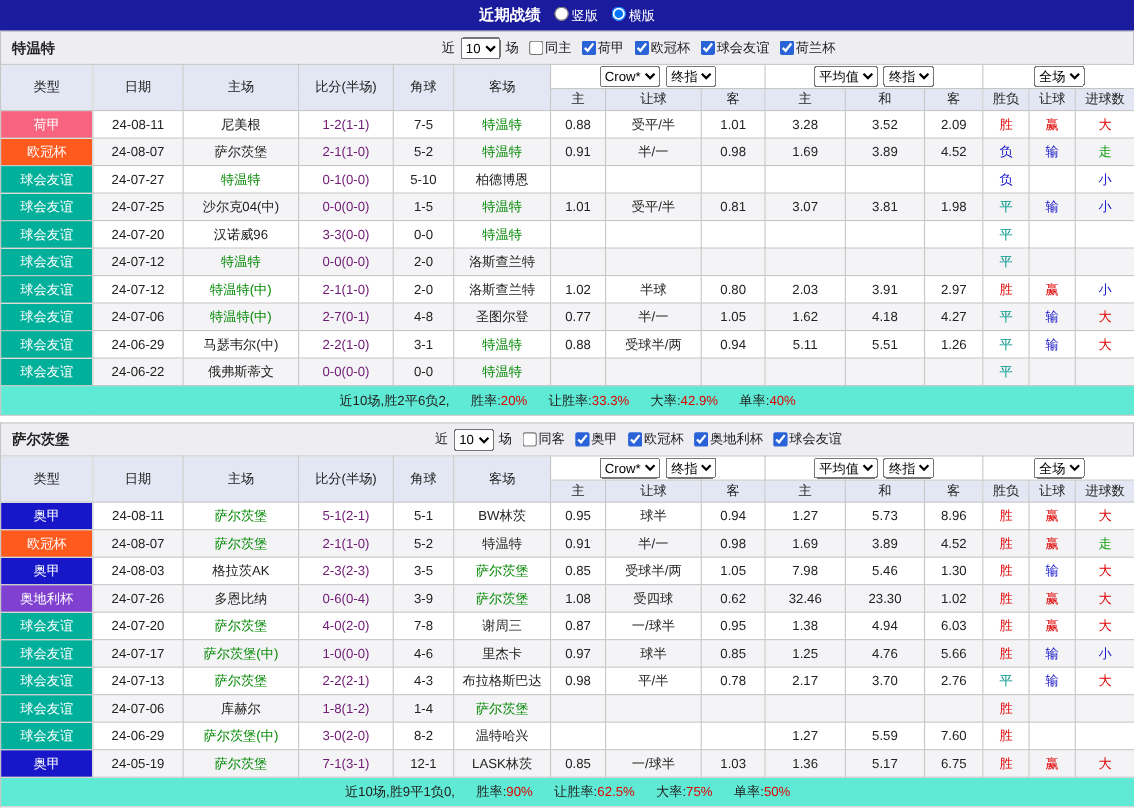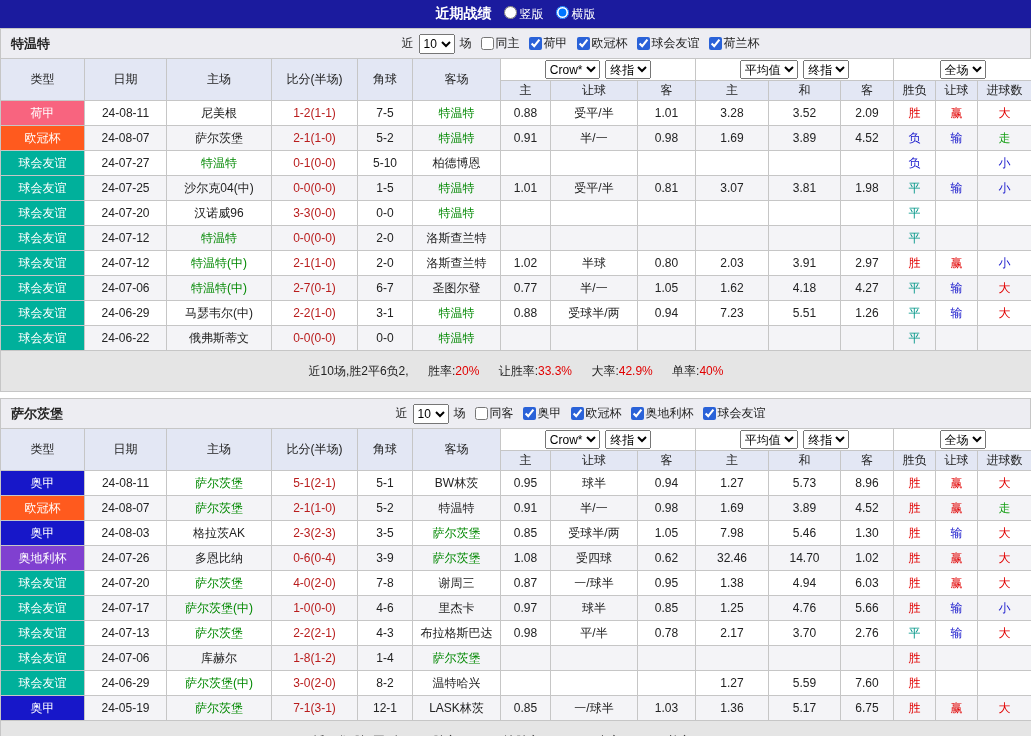--- a/index.html
+++ b/index.html
@@ -18,23 +18,23 @@
   .chk input{margin:0;width:13px;height:13px;accent-color:#2a62d8}
   table{border-collapse:collapse;width:1031px;table-layout:fixed}
   th,td{border:1px solid #c6c6c6;text-align:center;font-size:12px;font-weight:normal;height:25px;padding:0 1px;white-space:nowrap;overflow:hidden}
   .selrow th{height:22px}
   .hd{background:#e3e7f4}
   .selcell{background:#fff}
   .selcell select{font-size:12px;height:19px;margin:0 1px}
   .subrow th{height:20px}
   tbody tr.alt td{background:#f4f4f7}
   .league-td{color:#fff}
-  .score-td{color:#b91c1c}
+  .score-td{color:#701a75}
   .team-td.focus{color:#008800}
-  .summary-row td{height:41px;background:#e5e5e5}
+  .summary-row td{height:27px;background:#5eead4}
   .stat{margin-left:16px}
   .stat .val{color:#e10000}
   .bottombar{height:8px;background:#1b1b9e;margin-top:2px}
 </style>
 </head>
 <body>
 
 <div class="topbar">
   <span class="topbar-title">近期战绩</span>
   <label class="radio">
@@ -244,21 +244,21 @@
   <td>2.97</td>
   <td class="res-td" style="color: rgb(225, 0, 0);">胜</td>
   <td class="res-td" style="color: rgb(225, 0, 0);">赢</td>
   <td class="res-td" style="color: rgb(21, 21, 204);">小</td>
 </tr>
         <tr class="match-row alt">
   <td class="league-td" style="background: rgb(0, 176, 155);">球会友谊</td>
   <td>24-07-06</td>
   <td class="team-td focus">特温特(中)</td>
   <td class="score-td">2-7(0-1)</td>
-  <td>6-7</td>
+  <td>4-8</td>
   <td class="team-td">圣图尔登</td>
   <td>0.77</td>
   <td>半/一</td>
   <td>1.05</td>
   <td>1.62</td>
   <td>4.18</td>
   <td>4.27</td>
   <td class="res-td" style="color: rgb(0, 150, 136);">平</td>
   <td class="res-td" style="color: rgb(21, 21, 204);">输</td>
   <td class="res-td" style="color: rgb(225, 0, 0);">大</td>
@@ -266,21 +266,21 @@
         <tr class="match-row">
   <td class="league-td" style="background: rgb(0, 176, 155);">球会友谊</td>
   <td>24-06-29</td>
   <td class="team-td">马瑟韦尔(中)</td>
   <td class="score-td">2-2(1-0)</td>
   <td>3-1</td>
   <td class="team-td focus">特温特</td>
   <td>0.88</td>
   <td>受球半/两</td>
   <td>0.94</td>
-  <td>7.23</td>
+  <td>5.11</td>
   <td>5.51</td>
   <td>1.26</td>
   <td class="res-td" style="color: rgb(0, 150, 136);">平</td>
   <td class="res-td" style="color: rgb(21, 21, 204);">输</td>
   <td class="res-td" style="color: rgb(225, 0, 0);">大</td>
 </tr>
         <tr class="match-row alt">
   <td class="league-td" style="background: rgb(0, 176, 155);">球会友谊</td>
   <td>24-06-22</td>
   <td class="team-td">俄弗斯蒂文</td>
@@ -447,21 +447,21 @@
   <td class="league-td" style="background: rgb(128, 64, 208);">奥地利杯</td>
   <td>24-07-26</td>
   <td class="team-td">多恩比纳</td>
   <td class="score-td">0-6(0-4)</td>
   <td>3-9</td>
   <td class="team-td focus">萨尔茨堡</td>
   <td>1.08</td>
   <td>受四球</td>
   <td>0.62</td>
   <td>32.46</td>
-  <td>14.70</td>
+  <td>23.30</td>
   <td>1.02</td>
   <td class="res-td" style="color: rgb(225, 0, 0);">胜</td>
   <td class="res-td" style="color: rgb(225, 0, 0);">赢</td>
   <td class="res-td" style="color: rgb(225, 0, 0);">大</td>
 </tr>
         <tr class="match-row">
   <td class="league-td" style="background: rgb(0, 176, 155);">球会友谊</td>
   <td>24-07-20</td>
   <td class="team-td focus">萨尔茨堡</td>
   <td class="score-td">4-0(2-0)</td>

